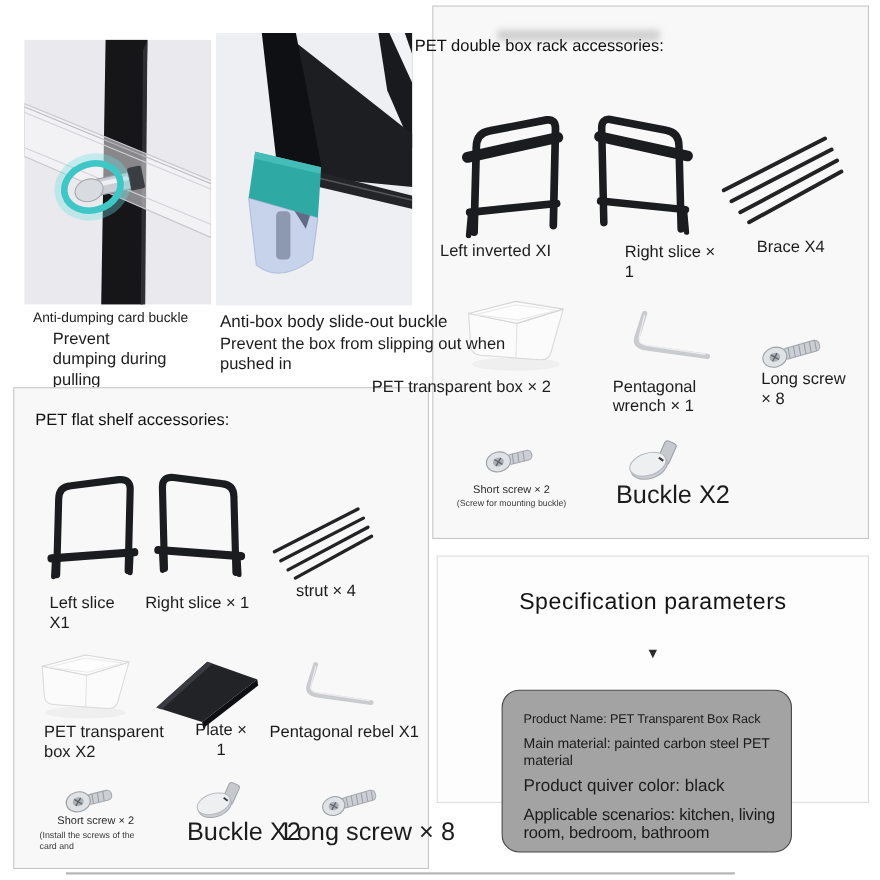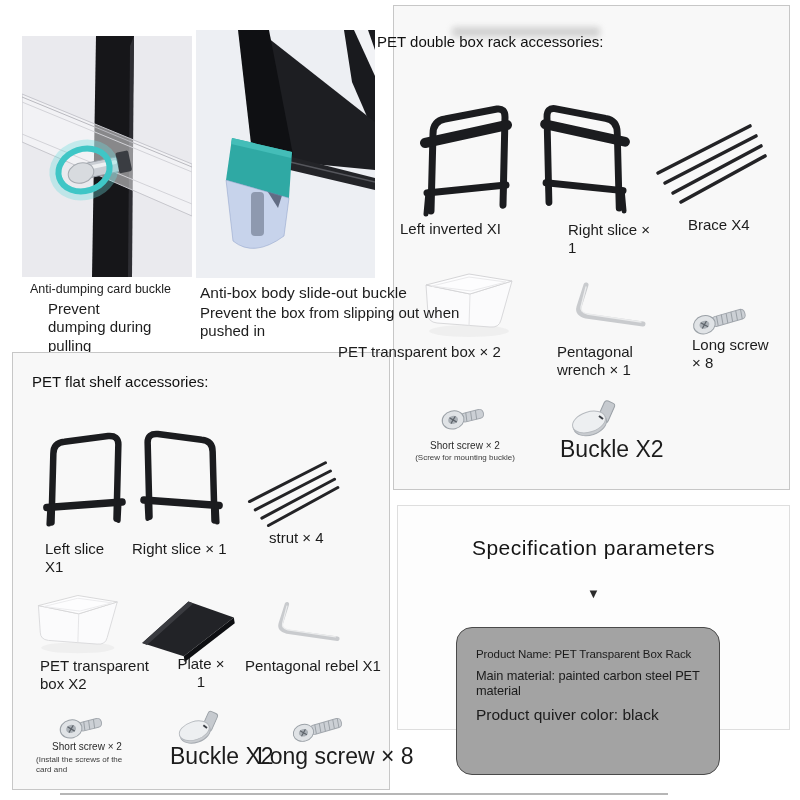--- a/index.html
+++ b/index.html
@@ -242,18 +242,19 @@
     </svg>
   <div class="lbl big" style="left:257px; top:742px;">Long screw × 8</div>
 
   <div class="panel white" style="left:397px; top:505px; width:393px; height:225px;">
     <div class="spec-title" style="top:30px;">Specification parameters</div>
     <div class="spec-arrow" style="top:80px;">▼</div>
     <div class="spec-box">
       <div class="spec-row r1">Product Name: PET Transparent Box Rack</div>
       <div class="spec-row r2">Main material: painted carbon steel PET material</div>
       <div class="spec-row r3">Product quiver color: black</div>
+      <div class="spec-row r4">Applicable scenarios: kitchen, living room, bedroom, bathroom</div>
     </div>
   </div>
 
   <div class="bottom-line"></div>
 
 </div>
 
 </body></html>

